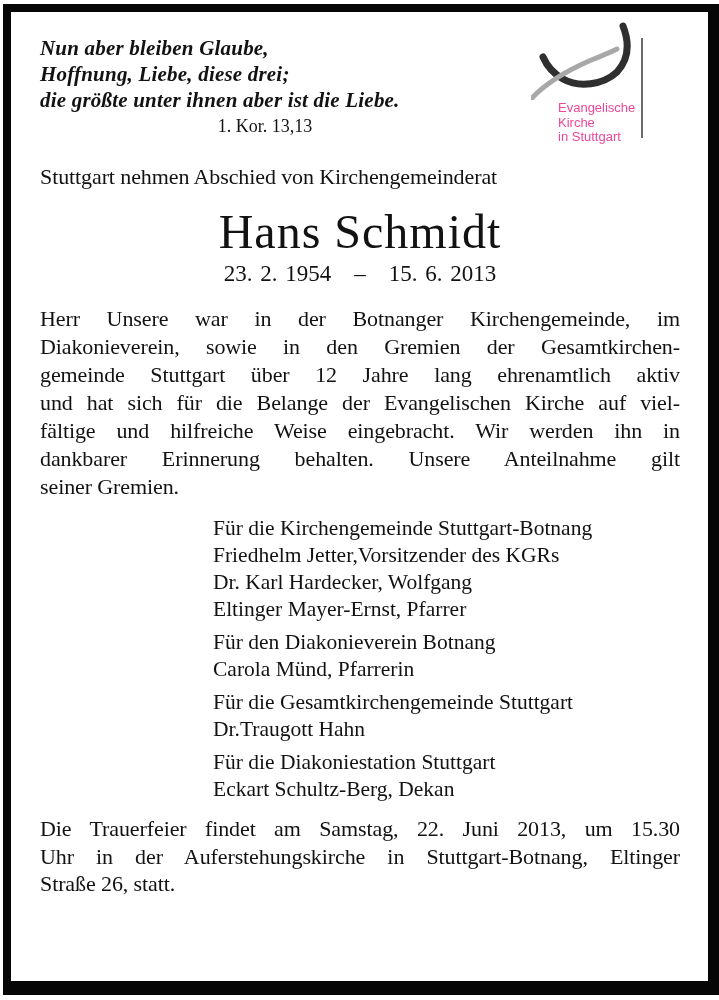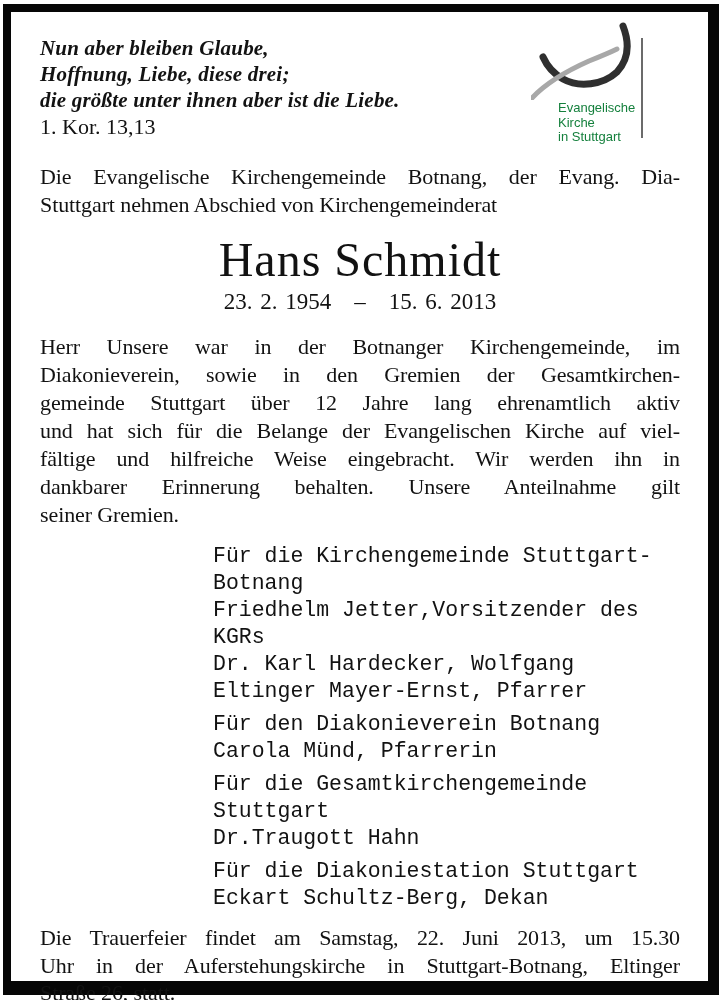--- a/index.html
+++ b/index.html
@@ -9,41 +9,41 @@
   }
   .frame{
     position:absolute;left:3px;top:4px;right:0;bottom:5px;
     border-style:solid;border-color:#060606;border-width:8px 11px 14px 8px;
   }
   .content{position:absolute;left:0;top:0;right:0;bottom:0;padding:23px 28px 0 29px;}
 
   
   .quote{width:452px;}
   .qline{font-style:italic;font-weight:700;font-size:21px;line-height:26px;letter-spacing:.2px;}
-  .quote-ref{font-size:22px;line-height:27px;text-align:left;padding-right:2px;}
+  .quote-ref{font-size:18px;line-height:27px;text-align:center;padding-right:2px;}
 
   
   .logo{position:absolute;top:10px;right:72px;width:112px;}
   .logo svg{display:block;margin-left:7px;}
   .logo-text{margin:1px 0 0 34px;font-family:"Liberation Sans",sans-serif;
-             font-size:13px;line-height:14.5px;color:#15803d;}
+             font-size:13px;line-height:14.5px;color:#ec4899;}
   .logo-rule{position:absolute;top:26px;right:65px;width:0;height:100px;border-right:2px solid #6b6b6b;}
 
   
   .para{font-size:22px;line-height:28px;letter-spacing:-.1px;}
   .jline{text-align:justify;text-align-last:justify;}
   .para .jline:last-child{text-align-last:left;}
   .intro{margin-top:23px;}
   .name{margin:14px 0 0;font-size:48px;line-height:54px;font-weight:400;
         text-align:center;letter-spacing:1px;}
   .dates{margin-top:0;font-size:23px;line-height:30px;text-align:center;word-spacing:2px;}
   .tribute{margin-top:16px;}
 
   
-  .sigs{margin:14px 0 0 173px;font-family:Liberation Mono, monospace;}
+  .sigs{margin:14px 0 0 173px;}
   .sig-block{margin-bottom:6px;}
   .sig-line{font-size:21.5px;line-height:27px;}
 
   
   .funeral{margin-top:12px;line-height:27.5px;}
 </style>
 </head>
 <body>
 
 <div class="sheet">
@@ -66,21 +66,20 @@
         </svg>
         <div class="logo-text">
             <div class="logo-line">Evangelische</div>
             <div class="logo-line">Kirche</div>
             <div class="logo-line">in Stuttgart</div>
           </div>
       </div>
       <div class="logo-rule"></div>
 
       <div class="para intro">
-          <div class="jline">Die Evangelische Kirchengemeinde Botnang, der Evang. Dia-</div>
           <div class="jline">Stuttgart nehmen Abschied von Kirchengemeinderat</div>
         </div>
 
       <h1 class="name">Hans Schmidt</h1>
 
       <div class="dates">23. 2. 1954  –  15. 6. 2013</div>
 
       <div class="para tribute">
           <div class="jline">Herr Unsere war in der Botnanger Kirchengemeinde, im</div>
           <div class="jline">Diakonieverein, sowie in den Gremien der Gesamtkirchen-</div>

